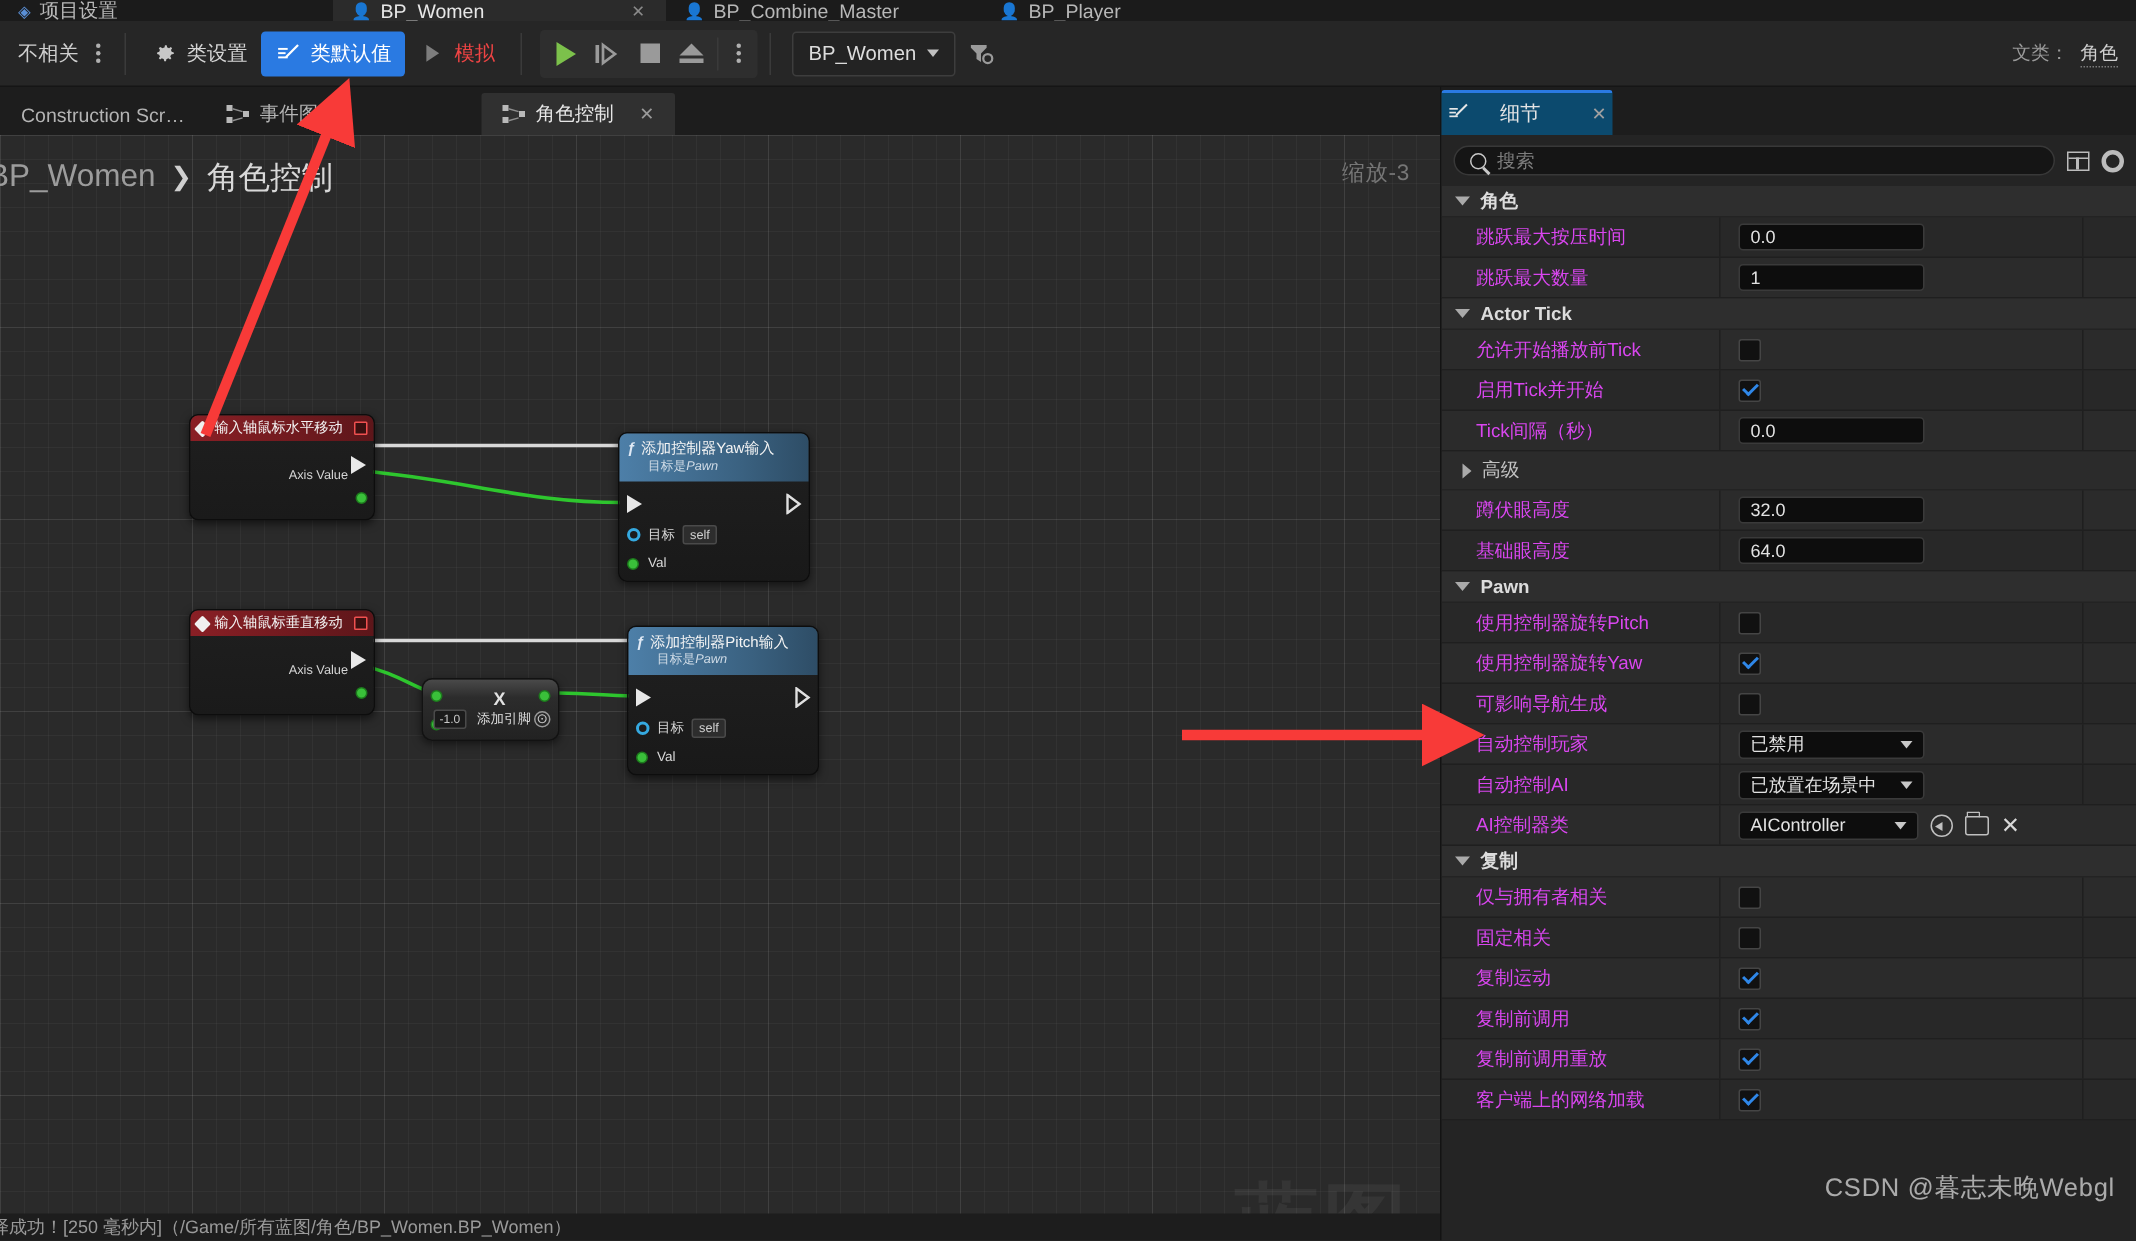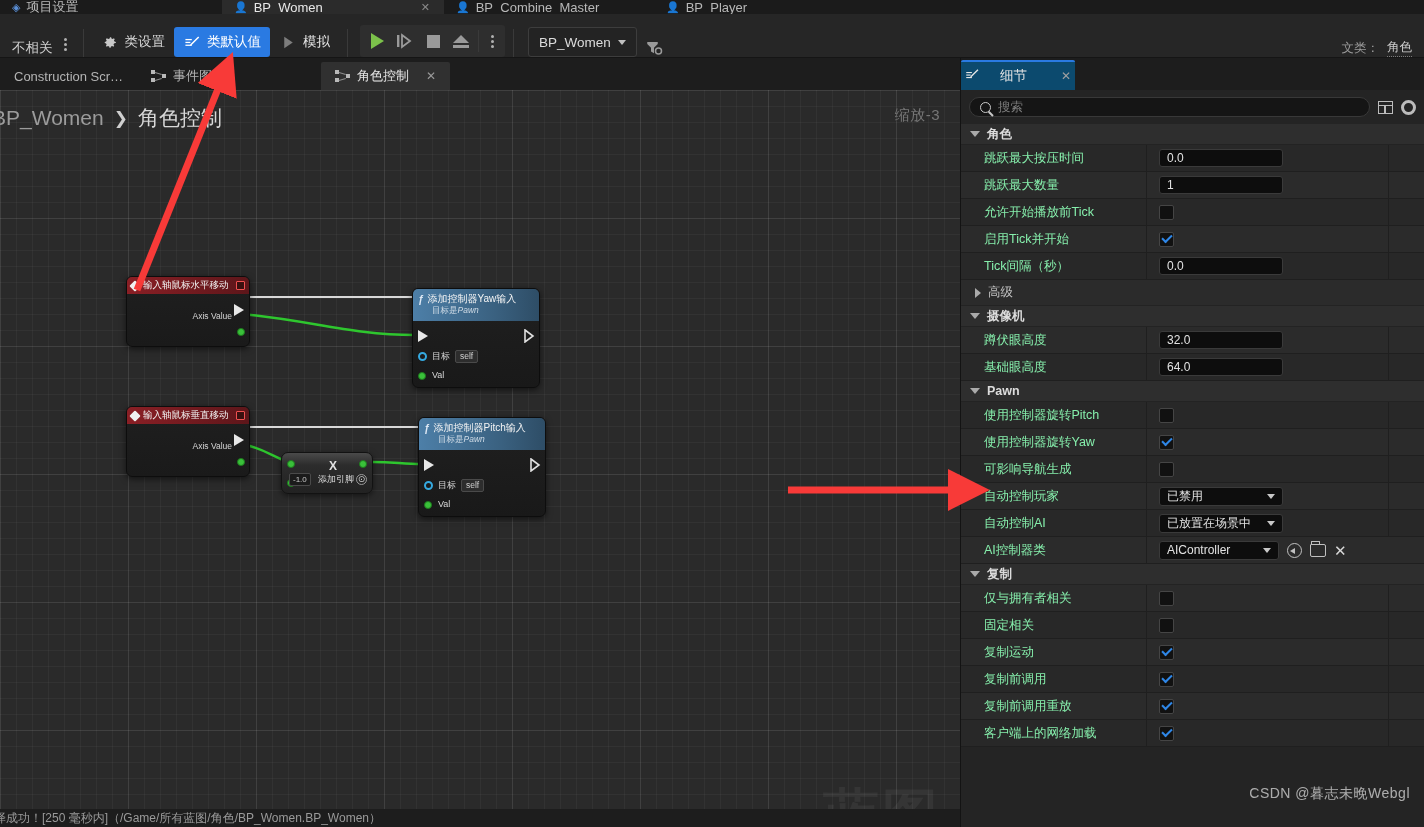--- a/index.html
+++ b/index.html
@@ -26,36 +26,36 @@
   .doctab.t-proj { width: 222px; background: #1b1b1b; }
   .doctab.t-active { width: 222px; background: #2b2b2b; color: #e8e8e8; }
   .doctab.t-other { width: 210px; background: #1b1b1b; }
   .doctab .tabicon { font-size: 11px; color: #5a8fd6; flex: 0 0 auto; }
   .doctab .tabclose { margin-left: auto; font-size: 11px; color: #8a8a8a; }
 
   
   .toolbar {
     position: absolute; left: 0; top: 14px; width: 1424px; height: 44px;
     background: #262626; border-bottom: 1px solid #151515;
-    display: flex; align-items: flex-end; padding: 0 8px;
+    display: flex; align-items: center; padding: 0 8px;
   }
   .tb-text { font-size: 13.5px; color: #cfcfcf; padding: 0 4px; }
   .tb-kebab {
     width: 18px; height: 26px; display: flex; flex-direction: column;
     align-items: center; justify-content: center; gap: 2px; cursor: pointer;
   }
   .tb-kebab i { width: 3px; height: 3px; border-radius: 50%; background: #b0b0b0; display:block;}
   .tb-sep { width: 1px; height: 28px; background: #3a3a3a; margin: 0 8px; }
   .tb-btn {
     display: flex; align-items: center; gap: 6px; height: 30px;
     padding: 0 9px; border-radius: 3px; font-size: 13.5px; color: #d4d4d4;
     cursor: pointer; white-space: nowrap;
   }
   .tb-btn.active { background: #2a7ae2; color: #fff; }
-  .tb-btn.dim { color: #e5e5e5; }
+  .tb-btn.dim { color: #ef4444; }
   .tb-ico { width: 18px; height: 18px; display:flex; align-items:center; justify-content:center; }
   .playgroup {
     display: flex; align-items: center; gap: 2px; height: 32px;
     background: #2e2e2e; border-radius: 3px; padding: 0 4px; margin-left: 4px;
   }
   .pbtn { width: 26px; height: 26px; display: flex; align-items: center; justify-content: center; cursor:pointer;}
   .tri-play { width:0;height:0;border-left:13px solid #7cc14b;border-top:8px solid transparent;border-bottom:8px solid transparent;}
   .ico-stop { width:13px;height:13px;background:#9a9a9a;}
   .ico-eject { display:flex;flex-direction:column;align-items:center;gap:2px;}
   .ico-eject .t { width:0;height:0;border-left:8px solid transparent;border-right:8px solid transparent;border-bottom:8px solid #9a9a9a;}
@@ -243,21 +243,21 @@
     font-size: 12.5px; color: #dcdcdc; font-weight: 600;
   }
   .tri-d { width:0;height:0;border-left:5px solid transparent;border-right:5px solid transparent;border-top:6px solid #aaa;}
   .tri-r { width:0;height:0;border-top:5px solid transparent;border-bottom:5px solid transparent;border-left:6px solid #aaa;}
   .prow {
     height: 27px; display: flex; align-items: center;
     border-bottom: 1px solid #1f1f1f; background: #2b2b2b;
   }
   .prow:nth-child(even) { background: #282828; }
   .pname {
-    width: 185px; padding-left: 23px; font-size: 12.5px; color: #86efac;
+    width: 185px; padding-left: 23px; font-size: 12.5px; color: #d946ef;
     white-space: nowrap; overflow: hidden;
   }
   .pval { flex: 1; display: flex; align-items: center; padding-left: 12px; gap: 8px;
           border-left: 1px solid #1f1f1f; height: 100%; }
   .pvcol-end { width: 36px; border-left: 1px solid #1f1f1f; height:100%; }
   .numfield {
     width: 124px; height: 18px; background: #0d0d0d; border: 1px solid #3a3a3a;
     border-radius: 3px; display: flex; align-items: center; padding-left: 7px;
     font-size: 12px; color: #e2e2e2; text-align: right;
   }
@@ -279,21 +279,21 @@
   .chev-s { width:0;height:0;border-left:4px solid transparent;border-right:4px solid transparent;border-top:5px solid #c8c8c8;}
   .miniicons { display: flex; align-items: center; gap: 8px; }
   .backarrow { width:15px;height:15px;border:1.6px solid #c0c0c0;border-radius:50%;position:relative;}
   .backarrow::after{content:'';position:absolute;left:2px;top:4.5px;width:0;height:0;border-right:5px solid #c0c0c0;border-top:3.5px solid transparent;border-bottom:3.5px solid transparent;}
   .folderico { width:16px;height:13px;border:1.5px solid #c0c0c0;border-radius:1px 2px 2px 2px;position:relative;}
   .folderico::before{content:'';position:absolute;left:0;top:-4px;width:7px;height:3px;border:1.5px solid #c0c0c0;border-bottom:none;border-radius:1px 1px 0 0;}
   .xico { font-size: 15px; color: #d8d8d8; line-height: 1; }
 
   .csdn {
     position: absolute; right: 14px; bottom: 24px;
-    font-size: 14px; color: rgba(255,255,255,0.62); letter-spacing: .5px;
+    font-size: 17px; color: rgba(255,255,255,0.62); letter-spacing: .5px;
     pointer-events: none;
     margin-top: 40px;
   }
 
   
   .statusbar {
     position: absolute; left: 0; bottom: 0; width: 960px; height: 18px;
     background: #1d1d1d; display: flex; align-items: center;
     font-size: 12px; color: #9a9a9a; padding-left: 0px; overflow: hidden;
     white-space: nowrap;
@@ -599,20 +599,24 @@
         <div class="pvcol-end"></div>
       </div>
       <div class="prow">
         <div class="pname">跳跃最大数量</div>
         <div class="pval">
             <div class="numfield">1</div>
           </div>
         <div class="pvcol-end"></div>
       </div>
 
+      <div class="pcat">
+        <span class="tri-d"></span>
+        <span>Actor Tick</span>
+      </div>
       <div class="prow">
         <div class="pname">允许开始播放前Tick</div>
         <div class="pval">
             <div class="cbox"></div>
           </div>
         <div class="pvcol-end"></div>
       </div>
       <div class="prow">
         <div class="pname">启用Tick并开始</div>
         <div class="pval">
@@ -625,24 +629,20 @@
         <div class="pval">
             <div class="numfield">0.0</div>
           </div>
         <div class="pvcol-end"></div>
       </div>
       <div class="pcat" style="background:#2b2b2b;font-weight:400;color:#c3c3c3;padding-left:14px;height:26px;">
         <span class="tri-r"></span>
         <span>高级</span>
       </div>
 
-      <div class="pcat">
-        <span class="tri-d"></span>
-        <span>摄像机</span>
-      </div>
       <div class="prow">
         <div class="pname">蹲伏眼高度</div>
         <div class="pval">
             <div class="numfield">32.0</div>
           </div>
         <div class="pvcol-end"></div>
       </div>
       <div class="prow">
         <div class="pname">基础眼高度</div>
         <div class="pval">

